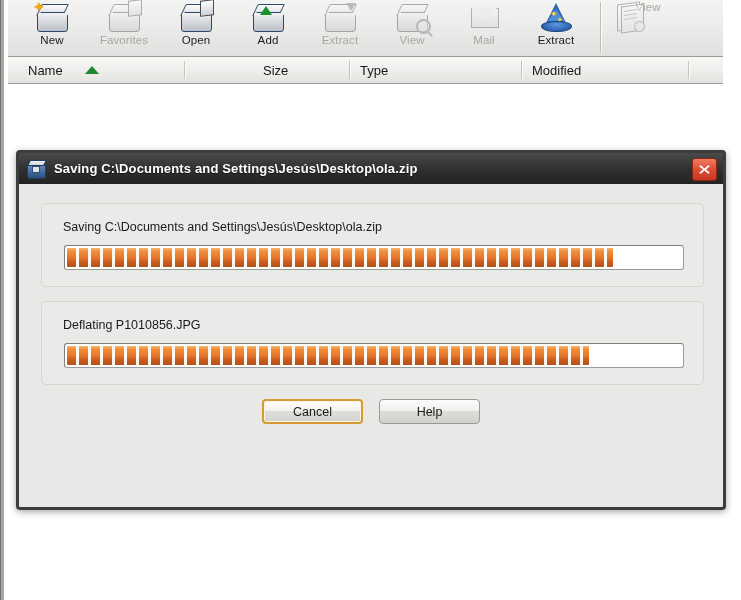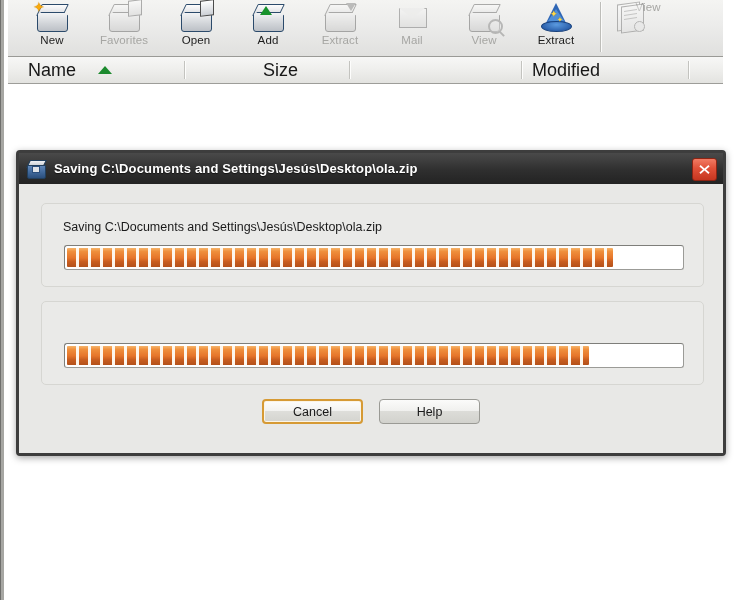--- a/index.html
+++ b/index.html
@@ -223,21 +223,21 @@
     left: 4px; top: 57px;
     width: 715px; height: 27px;
     background: linear-gradient(to bottom, #f7f7f6 0%, #eeeeec 50%, #e3e3e0 100%);
     border-bottom: 1px solid #9d9d99;
     box-sizing: border-box;
   }
   .colcell {
     position: absolute;
     top: 0; height: 26px;
     display: flex; align-items: center;
-    font-size: 18px;
+    font-size: 13px;
     color: #171717;
     box-sizing: border-box;
   }
   .coldiv {
     position: absolute;
     top: 4px; width: 0; height: 18px;
     border-left: 1px solid #c3c3bf;
     border-right: 1px solid #fdfdfc;
   }
   .sort-asc {
@@ -252,21 +252,21 @@
     position: absolute;
     left: 4px; top: 84px;
     width: 715px; height: 516px;
     background: #ffffff;
   }
 
   
   .dialog {
     position: absolute;
     left: 16px; top: 150px;
-    width: 710px; height: 306px;
+    width: 710px; height: 360px;
     background: #e8e8e6;
     border: 3px solid #3d3d3d;
     border-radius: 4px;
     box-sizing: border-box;
     box-shadow: 0 2px 7px rgba(0,0,0,.35);
   }
   .dlg-title {
     position:absolute; left:0; top:0;
     width: 100%; height: 31px;
     background: linear-gradient(to bottom, #4a4a4a 0%, #2f2f2f 55%, #232323 100%);
@@ -456,36 +456,36 @@
               <div class="boxico">
                   <div class="top"></div>
                   <div class="body"></div>
                 </div>
               <span class="badge-arrow"></span>
             </div>
             <span class="tb-lbl">Extract</span>
           </div>
 
           <div class="tb-btn disabled">
-            <div class="tb-ico mailico">
-              <div class="env"></div>
-                <div class="flap"></div>
-            </div>
-            <span class="tb-lbl">Mail</span>
-          </div>
-
-          <div class="tb-btn disabled">
             <div class="tb-ico">
               <div class="boxico">
                   <div class="top"></div>
                   <div class="body"></div>
                 </div>
               <span class="badge-mag"></span>
             </div>
             <span class="tb-lbl">View</span>
+          </div>
+
+          <div class="tb-btn disabled">
+            <div class="tb-ico mailico">
+              <div class="env"></div>
+                <div class="flap"></div>
+            </div>
+            <span class="tb-lbl">Mail</span>
           </div>
 
           <div class="tb-btn">
             <div class="tb-ico wizico">
               <div class="hat"></div>
                 <div class="hat2"></div>
                 <div class="brim"></div>
               <span class="st1">✦</span>
                 <span class="st2">✦</span>
             </div>
@@ -519,20 +519,23 @@
     <div class="colhdr">
       <div class="colcell" style="left:20px;width:155px">
         <span>Name</span>
         <span class="sort-asc"></span>
       </div>
       <div class="coldiv" style="left:176px"></div>
       <div class="colcell" style="left:255px;width:90px;padding-right:8px">
         <span>Size</span>
       </div>
       <div class="coldiv" style="left:341px"></div>
+      <div class="colcell" style="left:352px;width:160px">
+        <span>Type</span>
+      </div>
       <div class="coldiv" style="left:513px"></div>
       <div class="colcell" style="left:524px;width:160px">
         <span>Modified</span>
       </div>
       <div class="coldiv" style="left:680px"></div>
     </div>
 
     <div class="filelist"></div>
 
   </div>
@@ -556,20 +559,21 @@
     <div class="dlg-body">
 
       <div class="group g1">
         <div class="grp-label">Saving C:\Documents and Settings\Jesús\Desktop\ola.zip</div>
         <div class="pbar">
           <div class="pfill" style="width: 89%;"></div>
         </div>
       </div>
 
       <div class="group g2">
+        <div class="grp-label">Deflating P1010856.JPG</div>
         <div class="pbar">
           <div class="pfill" style="width: 85%;"></div>
         </div>
       </div>
 
       <div class="btnrow">
         <div class="dbtn default">
           <span>Cancel</span>
         </div>
         <div class="dbtn">

